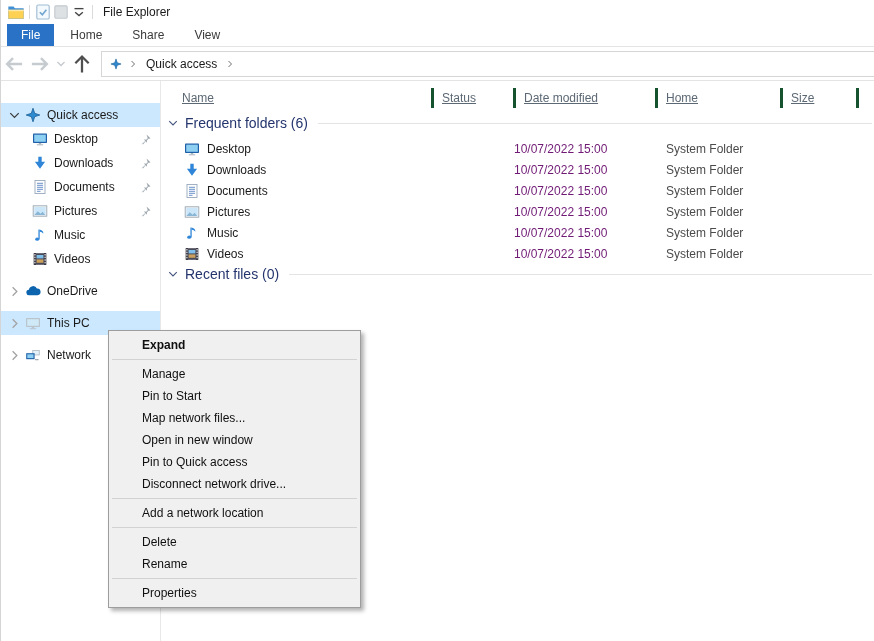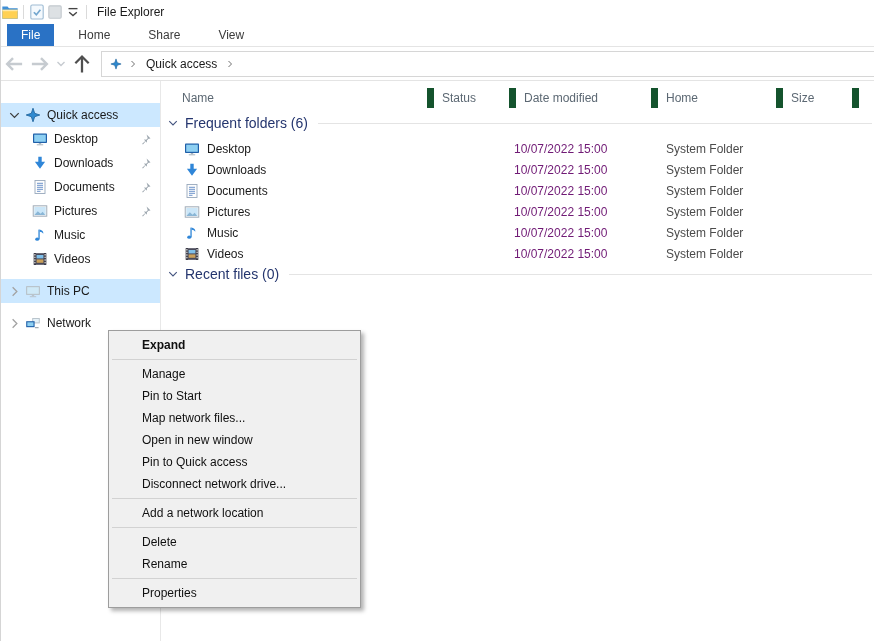--- a/index.html
+++ b/index.html
@@ -6,28 +6,28 @@
   html,body { background:#ffffff; }
   body { font-family: "Liberation Sans", sans-serif; -webkit-font-smoothing: antialiased; }
   .window {
     position: relative; width: 874px; height: 641px; background:#fff;
     display: flex; flex-direction: column; overflow: hidden;
     border-left: 1px solid #d5d5d5; color:#1a1a1a;
   }
   svg { display:block; }
 
   
-  .titlebar { height:24px; display:flex; align-items:center; flex:none; }
+  .titlebar { height:24px; display:flex; align-items:center; padding-left:6px; flex:none; }
   .qat-icon { width:18px; height:18px; display:flex; align-items:center; justify-content:center; }
   .qat-sep { width:1px; height:14px; background:#dadada; margin:0 4px; }
   .win-title { font-size:12px; color:#1a1a1a; margin-left:6px; }
 
   
   .tabbar { height:23px; display:flex; align-items:stretch; padding-left:6px; border-bottom:1px solid #e4e4e4; flex:none; }
-  .tab { font-size:12px; padding:0 14px; display:flex; align-items:center; color:#3b3b3b; margin-right:10px; }
+  .tab { font-size:12px; padding:0 14px; display:flex; align-items:center; color:#3b3b3b; margin-right:2px; }
   .tab.active { background:#2a72c5; color:#ffffff; }
 
   
   .addressbar { height:34px; display:flex; align-items:center; border-bottom:1px solid #e4e4e4; flex:none; }
   .nav-btn { width:26px; height:26px; display:flex; align-items:center; justify-content:center; }
   .nav-btn.small { width:16px; }
   .crumb-box { flex:1; height:26px; border:1px solid #d6d6d6; margin-left:6px; margin-right:-1px;
                display:flex; align-items:center; padding-left:8px; gap:5px; background:#fff; }
   .crumb-text { font-size:12px; color:#1a1a1a; padding:0 2px; }
   .crumb-chev { width:12px; height:12px; }
@@ -42,21 +42,21 @@
   .sb-item.selected { background:#cce8ff; }
   .sb-item .chev { width:15px; height:15px; flex:none; display:flex; align-items:center; justify-content:center; }
   .sb-item.child { padding-left:13px; }
   .sb-item .icon { width:16px; height:16px; flex:none; margin-left:3px; }
   .sb-item .label { margin-left:6px; white-space:nowrap; }
   .sb-item .pin { width:13px; height:13px; margin-left:auto; margin-right:8px; flex:none; }
 
   
   .content { flex:1; position:relative; min-width:0; font-size:12px; }
   .col-headers { display:flex; height:30px; align-items:center; color:#5c6873; margin-top:2px; }
-  .col { height:20px; display:flex; align-items:center; border-right:7px solid #14532d; padding-left:8px; }
+  .col { height:20px; display:flex; align-items:center; border-right:3px solid #14532d; padding-left:8px;text-decoration:underline; }
   .col.c-name { width:273px; padding-left:21px; }
   .col.c-status { width:82px; }
   .col.c-date { width:142px; }
   .col.c-type { width:125px; }
   .col.c-size { width:76px; }
 
   .group-hdr { display:flex; align-items:center; height:20px; margin:0 0 5px 6px; color:#24356e; font-size:14px; }
   .group-hdr .gchev { width:12px; height:12px; margin-right:6px; }
   .group-hdr .rule { flex:1; height:1px; background:#e4e4e4; margin-left:10px; margin-right:2px; }
 
@@ -262,20 +262,34 @@
               <rect x="12.5" y="5.6" width="1.2" height="1.6" fill="#e8e8e8"></rect>
               <rect x="12.5" y="8.2" width="1.2" height="1.6" fill="#e8e8e8"></rect>
               <rect x="12.5" y="10.8" width="1.2" height="1.6" fill="#e8e8e8"></rect>
               <rect x="4.6" y="4" width="6.8" height="3.4" fill="#7fc0ea"></rect>
               <rect x="4.6" y="8.4" width="6.8" height="3.4" fill="#caa05a"></rect>
             </svg>
           </span>
     <span class="label">Videos</span>
     <span class="pin"></span>
   </div>
+        <div class="sb-item root gap">
+    <span class="chev">
+            <svg width="100%" height="100%" viewBox="0 0 16 16" xmlns="http://www.w3.org/2000/svg">
+              <path d="M6 3.5L10.5 8 6 12.5" stroke="#a3a3a3" stroke-width="1.4" fill="none"></path>
+            </svg>
+          </span>
+    <span class="icon">
+            <svg width="100%" height="100%" viewBox="0 0 16 16" xmlns="http://www.w3.org/2000/svg">
+              <path d="M12.6 12.2H4.2a2.7 2.7 0 01-.3-5.4 4.2 4.2 0 018-1.2 3.3 3.3 0 01.7 6.6z" fill="#0c63ae"></path>
+            </svg>
+          </span>
+    <span class="label">OneDrive</span>
+    <span class="pin"></span>
+  </div>
         <div class="sb-item root selected gap">
     <span class="chev">
             <svg width="100%" height="100%" viewBox="0 0 16 16" xmlns="http://www.w3.org/2000/svg">
               <path d="M6 3.5L10.5 8 6 12.5" stroke="#a3a3a3" stroke-width="1.4" fill="none"></path>
             </svg>
           </span>
     <span class="icon">
             <svg width="100%" height="100%" viewBox="0 0 16 16" xmlns="http://www.w3.org/2000/svg">
               <rect x="1" y="3" width="14" height="9" rx="0.8" fill="#b9c4cc"></rect>
               <rect x="2.2" y="4.2" width="11.6" height="6.6" fill="#cfe9f7"></rect>

